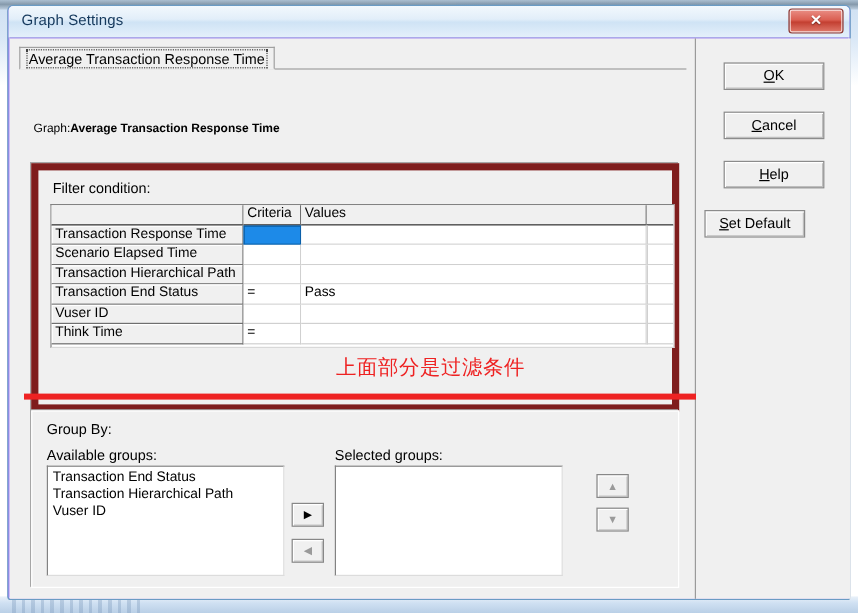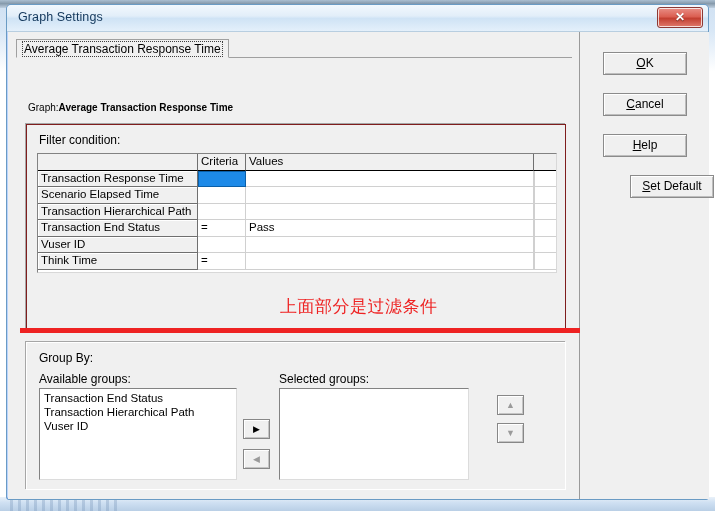--- a/index.html
+++ b/index.html
@@ -49,21 +49,21 @@
   }
 
   
   #window {
     position: absolute;
     left: 6px; top: 4px;
     width: 703px; height: 496px;
     box-sizing: border-box;
     border: 1px solid #6a9bc4;
     border-radius: 5px 5px 3px 3px;
-    background: #3b82f6;
+    background: #8b5cf6;
     box-shadow: 0 0 0 1px rgba(255,255,255,.65) inset;
   }
   #titlebar {
     position: relative;
     height: 26px;
     border-radius: 4px 4px 0 0;
     background: linear-gradient(180deg, #f2f8fd 0%, #e2eef9 42%, #cfe3f5 52%, #e4f0fb 100%);
     border-bottom: 1px solid #b8cee0;
   }
   #title-text {
@@ -148,25 +148,25 @@
     font-size: 10px;
     color: #000;
     white-space: nowrap;
   }
   #graph-line .lbl { font-weight: normal; }
   #graph-line .val { font-weight: bold; }
 
   
   #filter-panel {
     position: absolute;
-    left: 18px; top: 92px;
+    left: 18px; top: 104px;
     width: 540px; height: 207px;
     box-sizing: border-box;
     background: #f0f0f0;
-    border: 1px solid #7f1d1d;
+    border: 6px solid #7f1d1d;
     box-shadow: -1px -1px 0 0 #a6a6a6;
     text-decoration: underline;
   }
   #filter-caption {
     position: absolute;
     left: 12px; top: 8px;
     font-size: 12px;
     color: #000;
   }
 
@@ -322,21 +322,21 @@
     font-size: 12px;
     line-height: 21px;
     text-align: center;
     color: #000;
     cursor: pointer;
     white-space: nowrap;
   }
   #btn-ok         { left: 595px; top: 20px; }
   #btn-cancel     { left: 595px; top: 61px; }
   #btn-help       { left: 595px; top: 102px; }
-  #btn-setdefault { left: 622px; top: 143px; }
+  #btn-setdefault { left: 579px; top: 143px; }
   .acc { text-decoration: underline; }
 </style>
 </head>
 <body>
 
 <div id="desktop">
   <div id="desktop-streak"></div>
   <div id="desktop-swoosh"></div>
   <div id="desktop-swoosh2"></div>
   <div id="desktop-bottom"></div>

